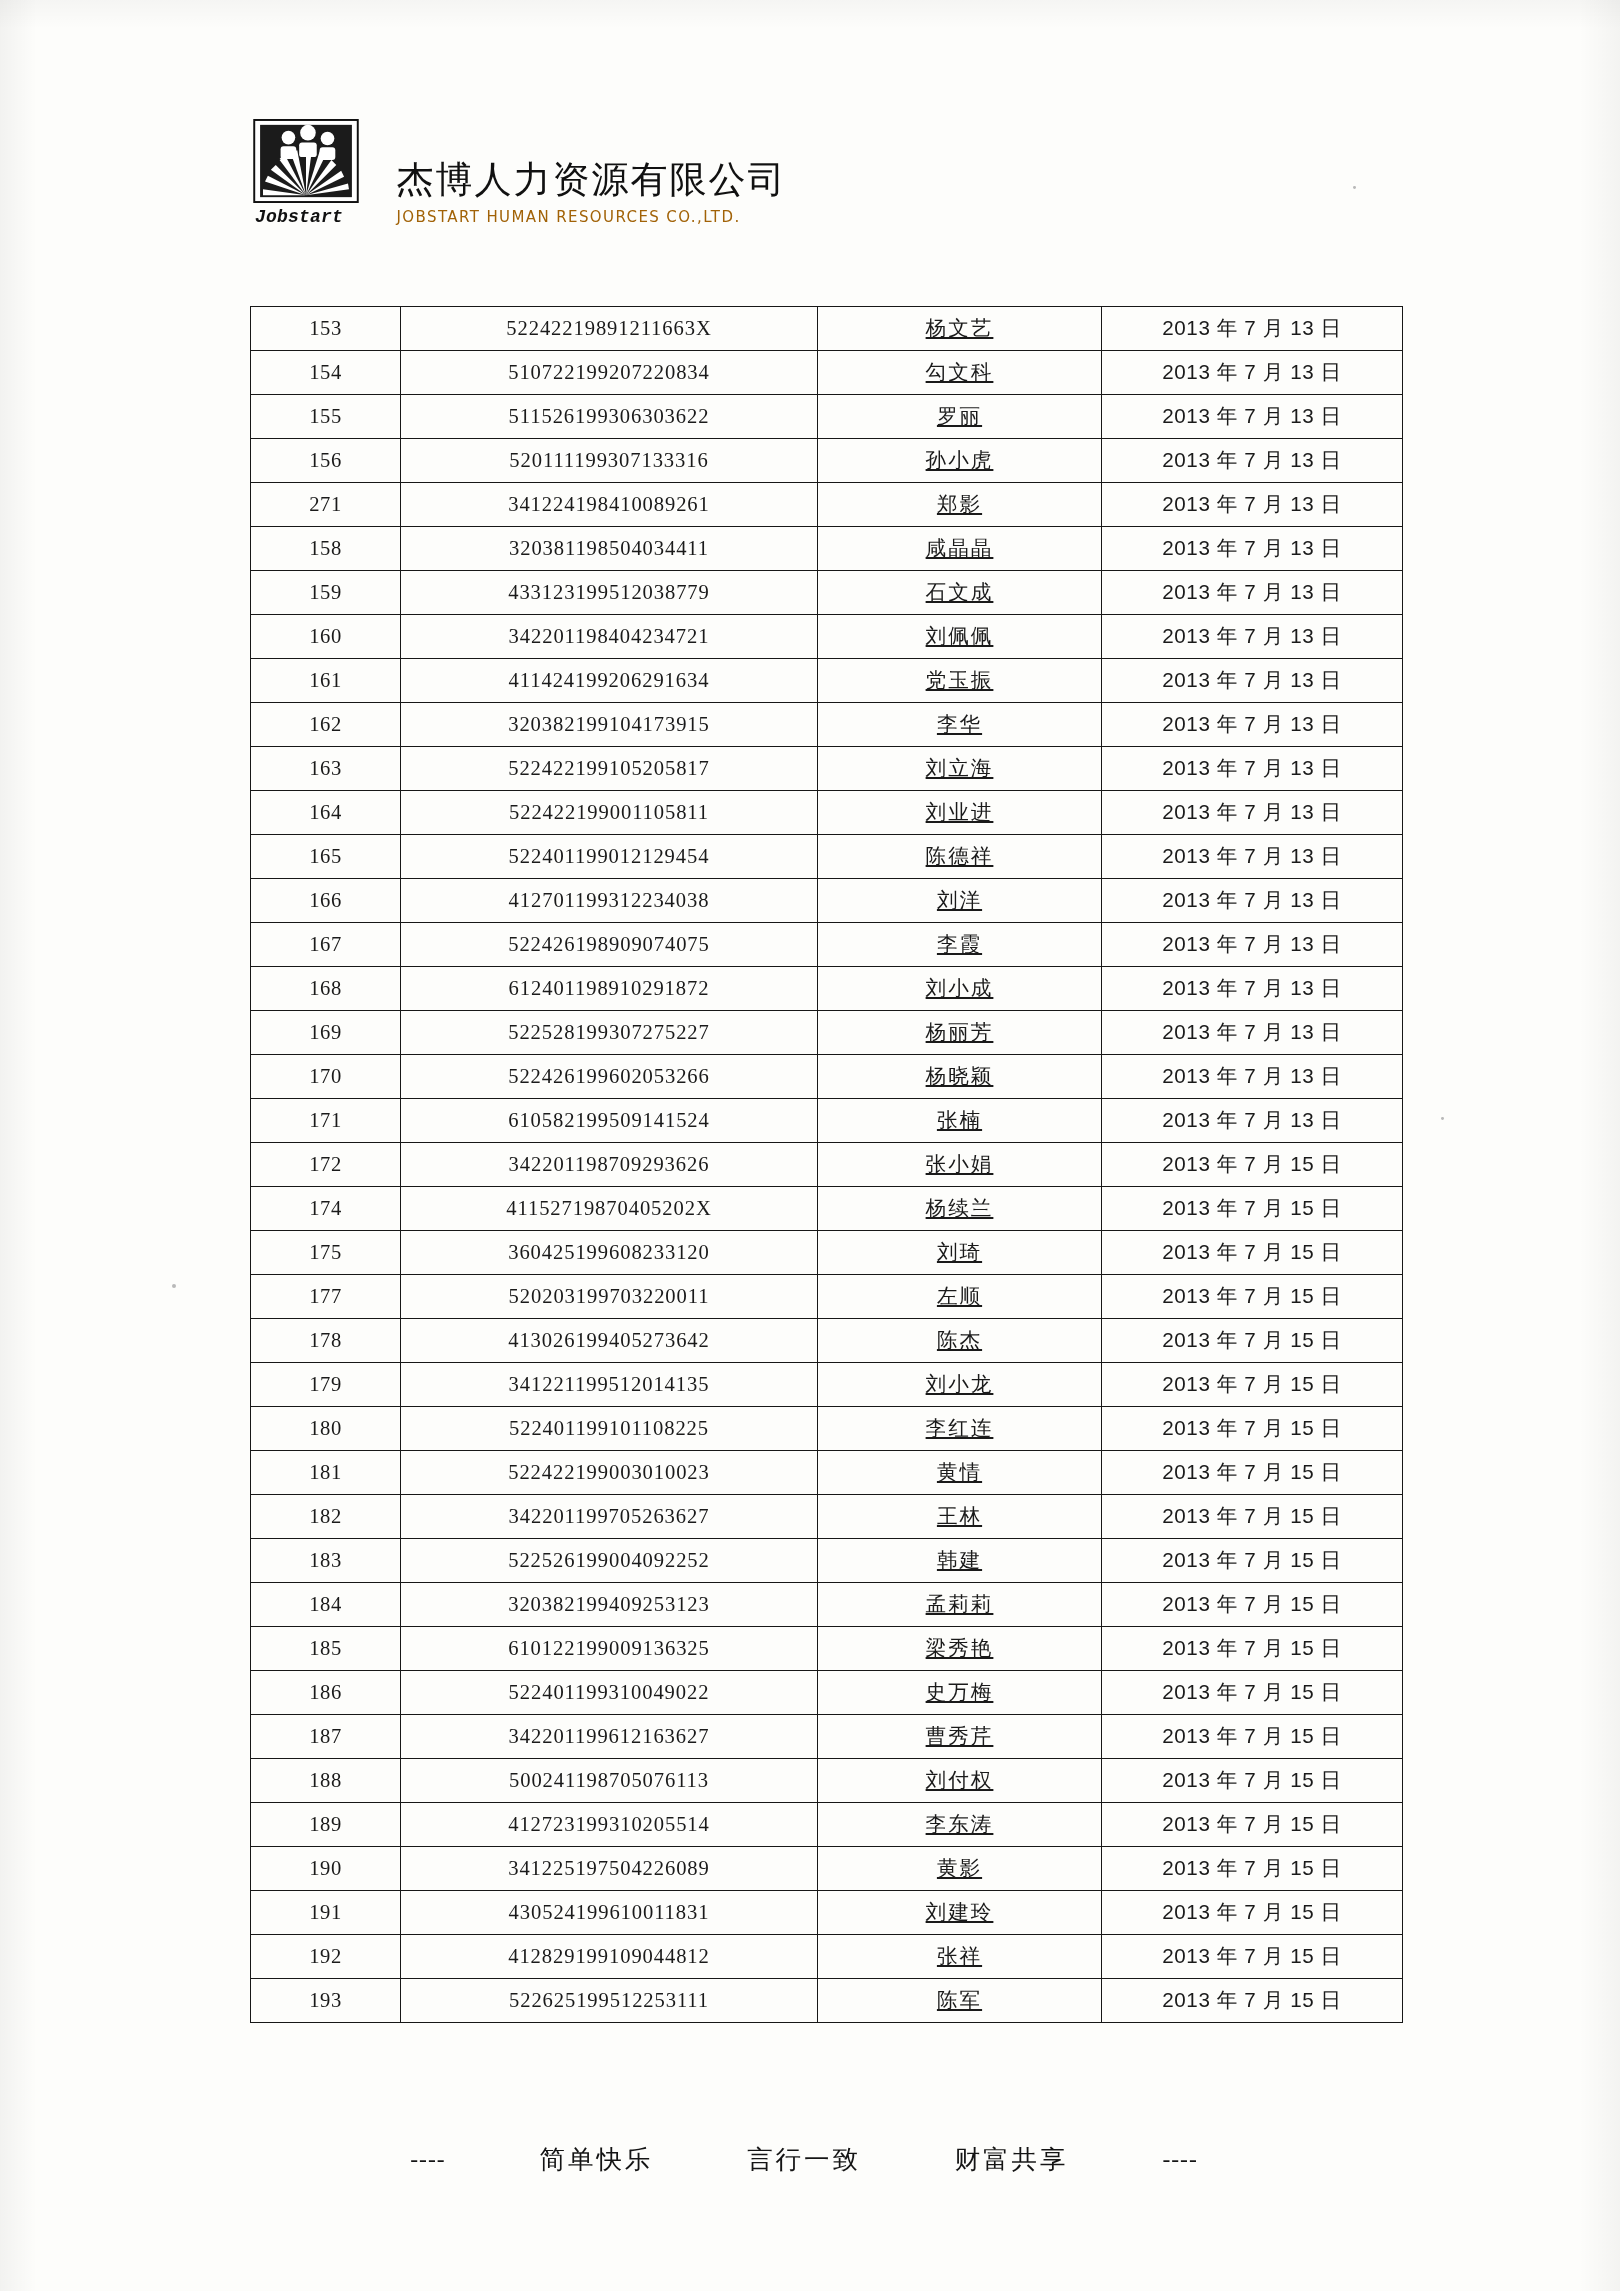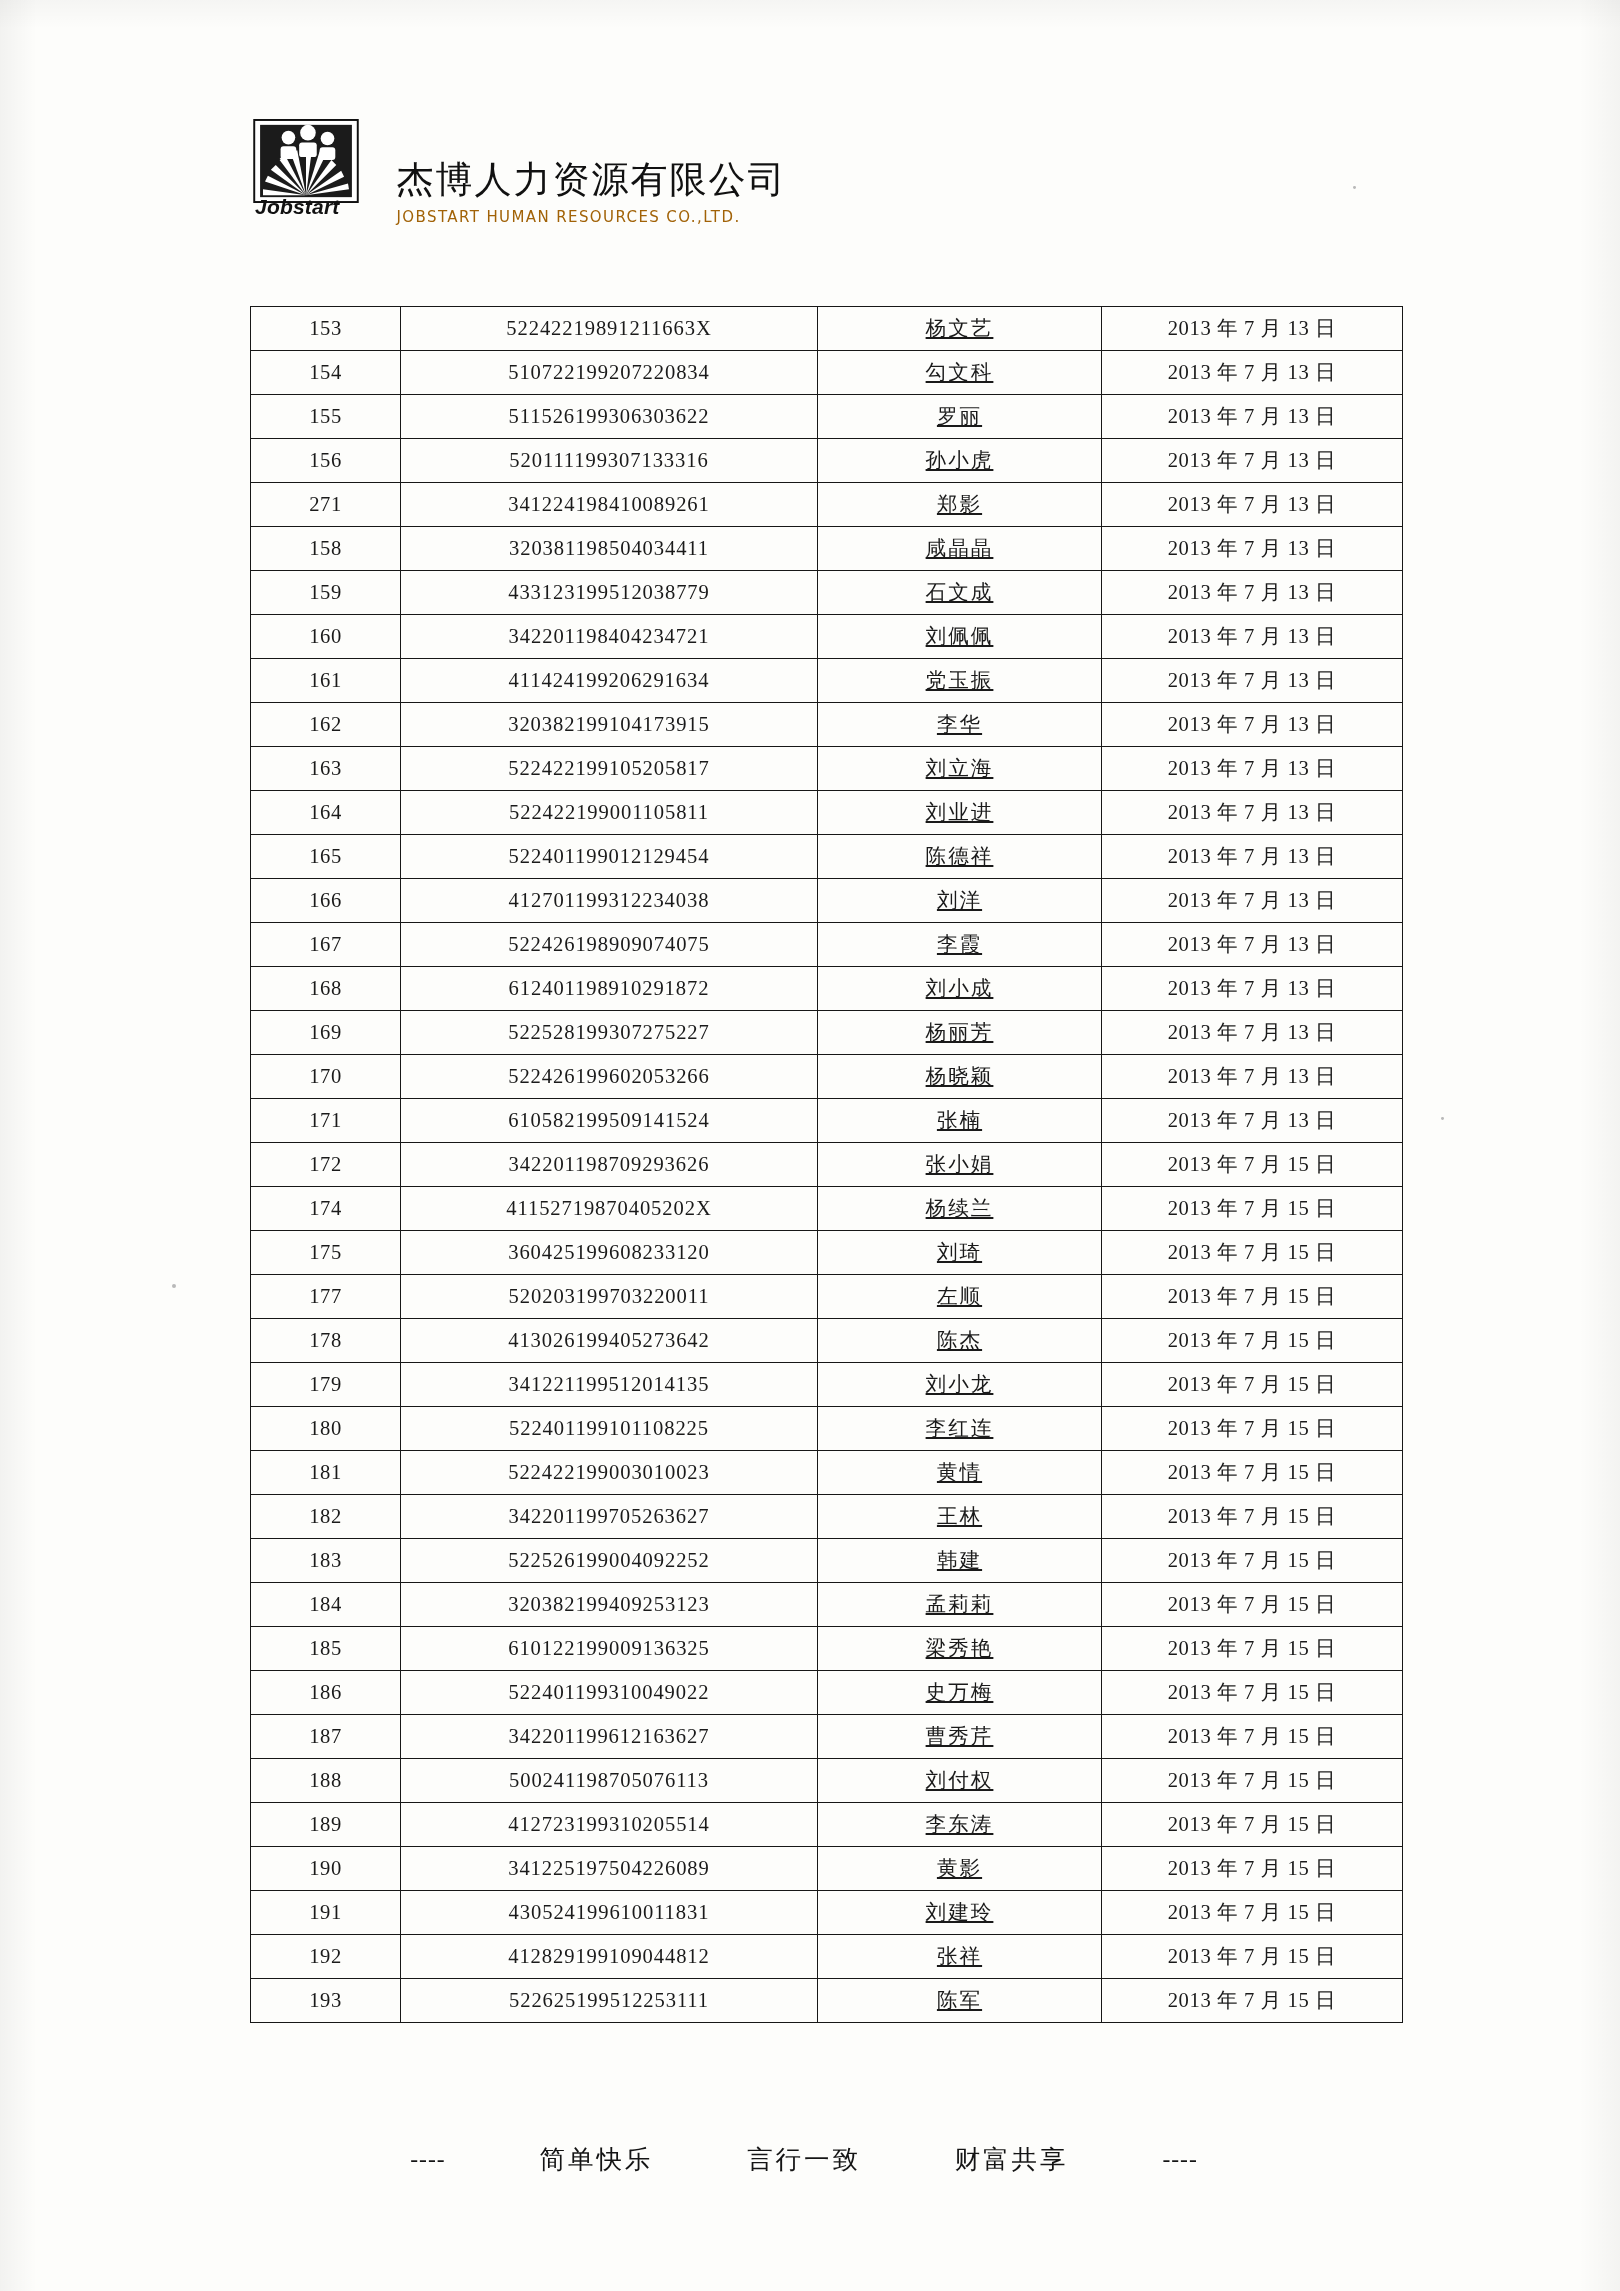--- a/index.html
+++ b/index.html
@@ -49,25 +49,25 @@
   .logo-mark {
     position: absolute;
     left: 0;
     top: 0;
     width: 106px;
     height: 84px;
   }
   .logo-word {
     position: absolute;
     left: 2px;
-    top: 76px;
-    font-family: Liberation Sans, sans-serif;
+    top: 88px;
+    font-family: Liberation Mono, monospace;
     font-weight: 700;
     font-style: italic;
-    font-size: 21px;
+    font-size: 18px;
     letter-spacing: 0.2px;
     color: #111;
   }
   .company-block {
     padding-bottom: 5.9px;
   }
   .company-cn {
     font-family: "DejaVu Sans", sans-serif;
     font-size: 37px;
     letter-spacing: 2px;
@@ -100,21 +100,21 @@
     height: 43px;
     text-align: center;
     vertical-align: middle;
     font-size: 20.6px;
     padding: 0 2px;
     line-height: 1;
   }
   td.c-idx  { width: 145px; font-family: "Liberation Serif", serif; letter-spacing: 0.5px; }
   td.c-id   { width: 412px; font-family: "Liberation Serif", serif; letter-spacing: 0.9px; font-size: 21px; }
   td.c-name { width: 279px; font-family: "DejaVu Sans", sans-serif; font-size: 20.6px; letter-spacing: 2px; text-decoration: underline; }
-  td.c-date { width: 296px; font-family: Liberation Serif, serif; font-size: 19.6px; letter-spacing: 0.6px; }
+  td.c-date { width: 296px; font-family: Liberation Sans, sans-serif; font-size: 19.6px; letter-spacing: 0.6px; }
 
   
   .footer {
     position: absolute;
     left: 238px;
     top: 2142px;
     width: 1132px;
     display: flex;
     align-items: center;
     justify-content: center;

